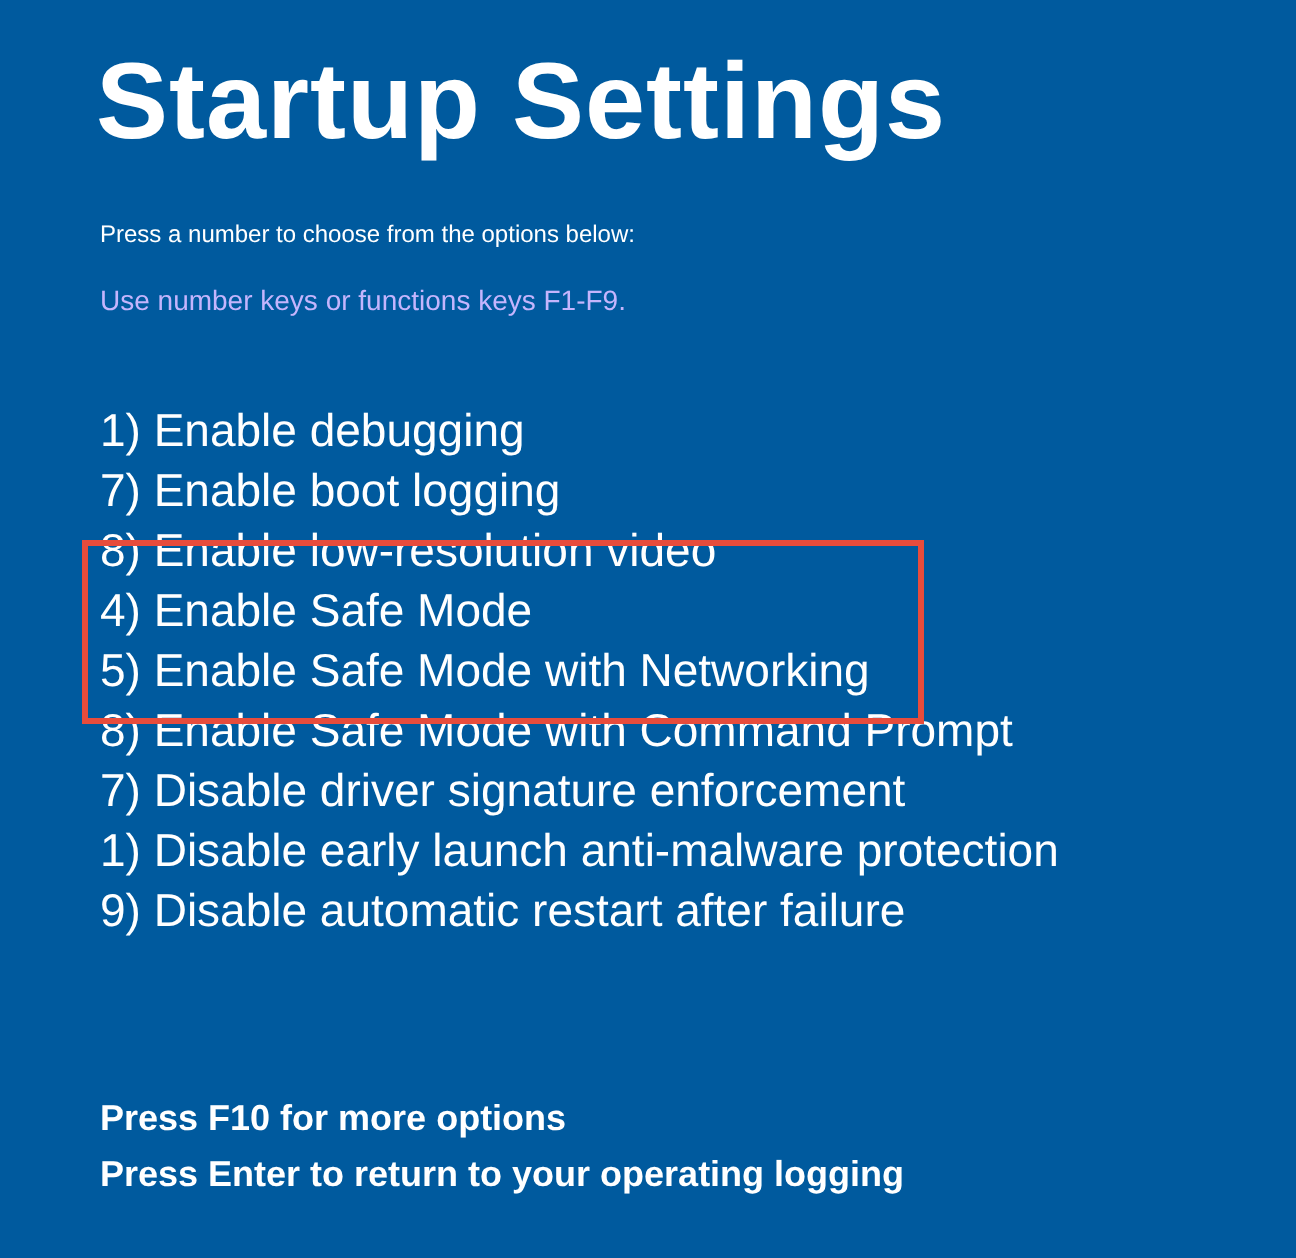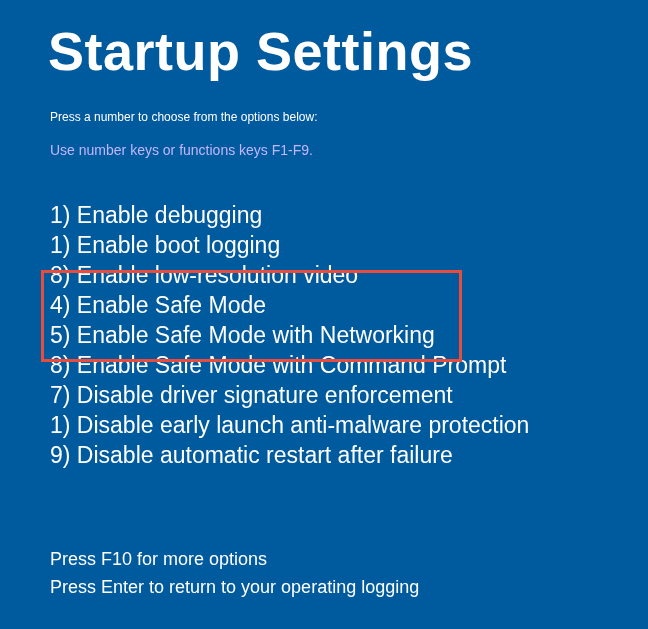--- a/index.html
+++ b/index.html
@@ -56,34 +56,34 @@
       height: 92px;
       pointer-events: none;
     }
     .footer {
       position: absolute;
       bottom: 28px;
       left: 50px;
     }
     .footer-line {
       font-size: 18px;
-      font-weight: 400;
+      font-weight: 700;
       line-height: 28px;
     }
   </style>
 </head>
 <body>
 
 <div class="container">
   <h1 class="title">Startup Settings</h1>
   <div class="instruction">Press a number to choose from the options below:</div>
   <div class="hint">Use number keys or functions keys F1-F9.</div>
   <div class="options">
     <div class="option-item">1) Enable debugging</div>
-    <div class="option-item">1) Enable boot logging</div>
+    <div class="option-item">7) Enable boot logging</div>
     <div class="option-item">8) Enable low-resolution video</div>
     <div class="option-item">4) Enable Safe Mode</div>
     <div class="option-item">5) Enable Safe Mode with Networking</div>
     <div class="option-item">8) Enable Safe Mode with Command Prompt</div>
     <div class="option-item">7) Disable driver signature enforcement</div>
     <div class="option-item">1) Disable early launch anti-malware protection</div>
     <div class="option-item">9) Disable automatic restart after failure</div>
   </div>
 </div>
 

